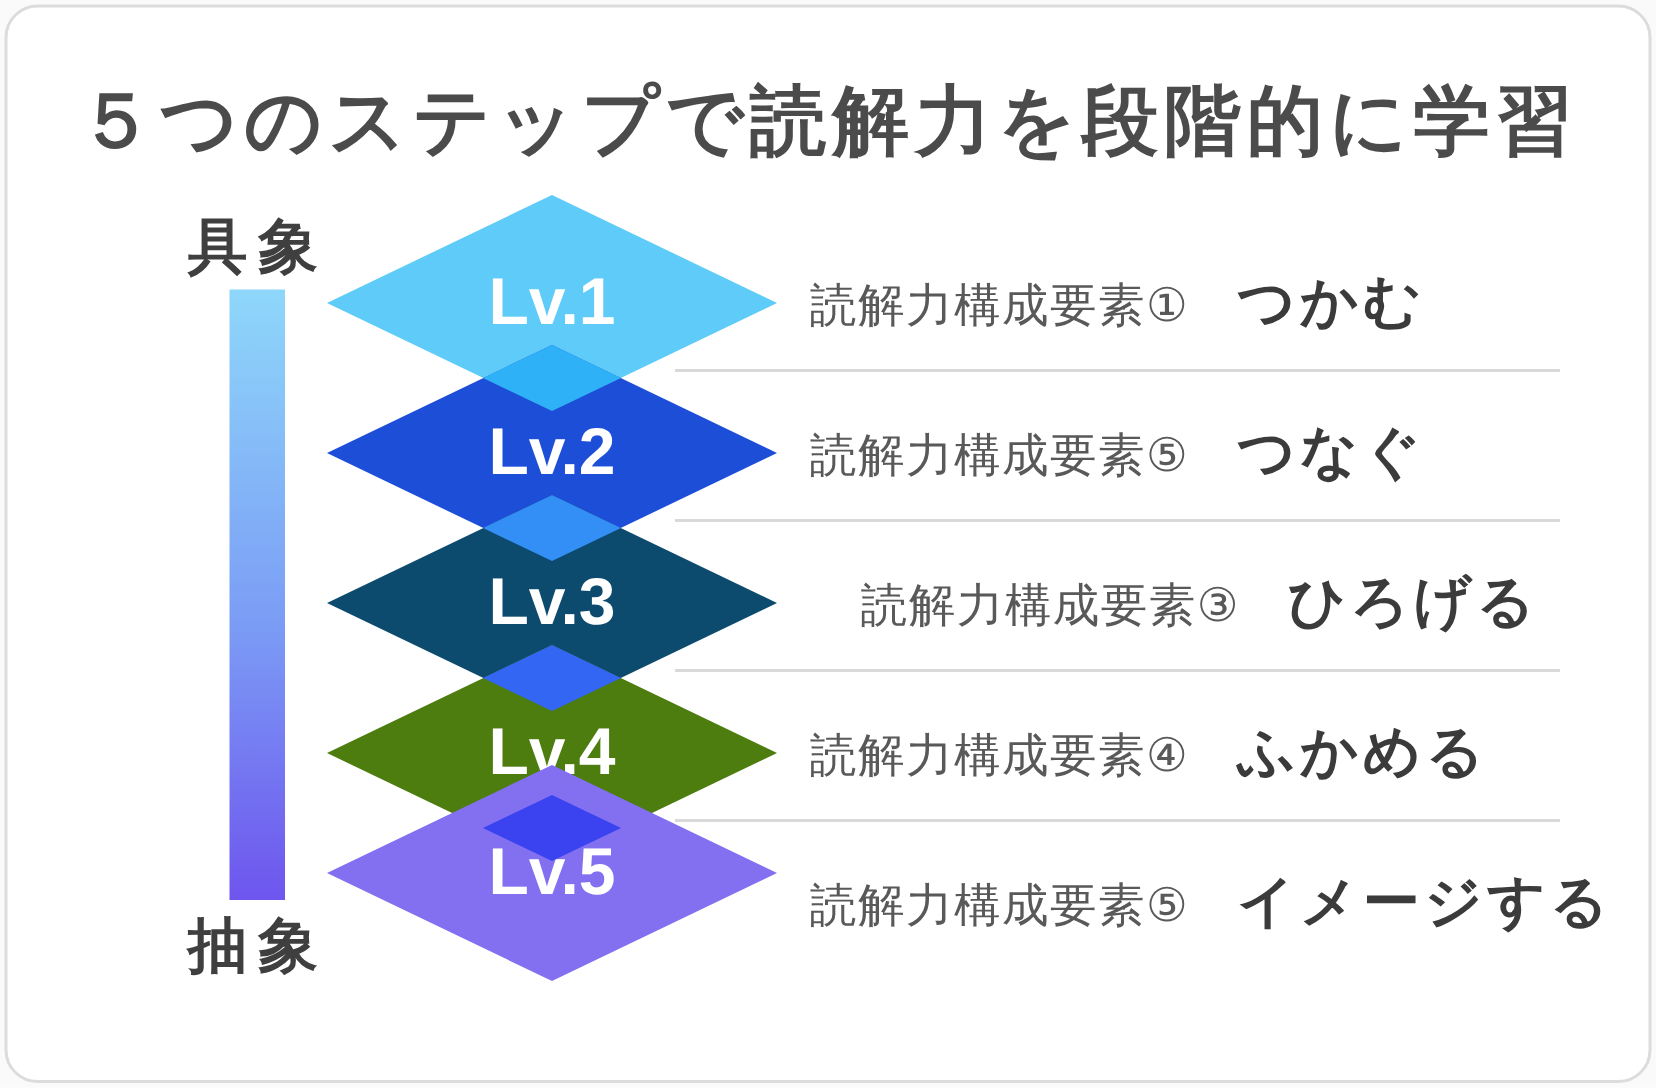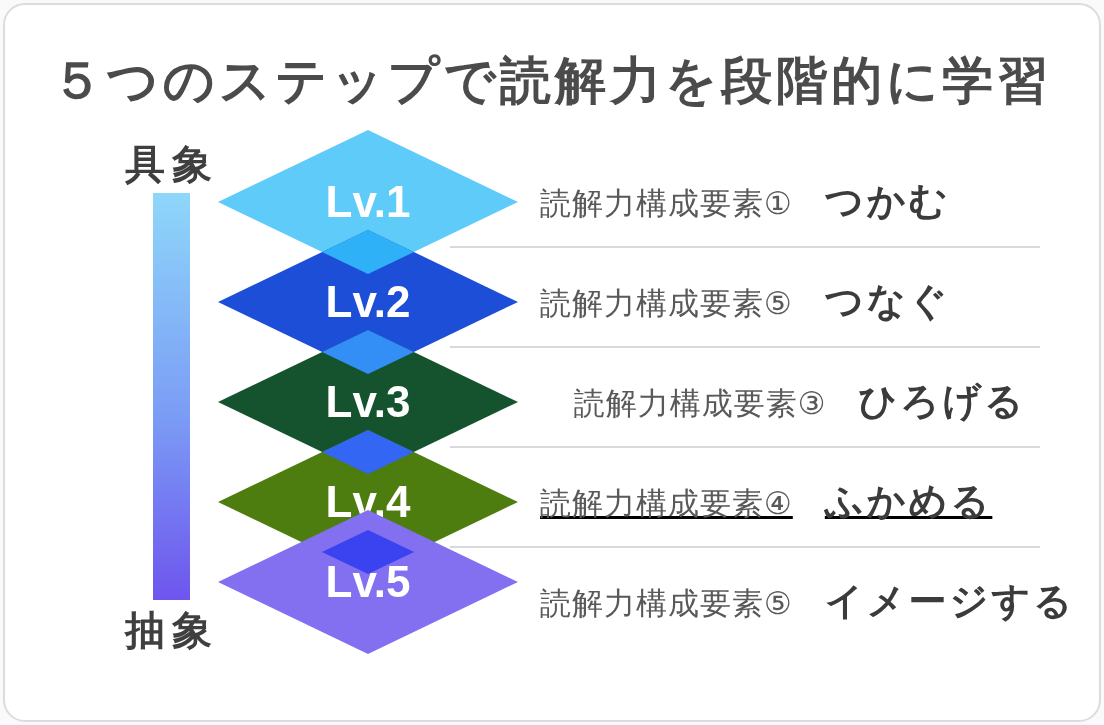--- a/index.html
+++ b/index.html
@@ -88,21 +88,21 @@
 
   <div id="stack">
   <div class="diamond" style="top: 125px; background: rgb(94, 203, 248);">
     <span class="lv">Lv.1</span>
   </div>
 
   <div class="diamond" style="top: 225px; background: #1d4ed8;">
     <span class="lv">Lv.2</span>
   </div>
 
-  <div class="diamond" style="top: 325px; background: #14532d;">
+  <div class="diamond" style="top: 325px; background: #0c4a6e;">
     <span class="lv">Lv.3</span>
   </div>
 
   <div class="diamond" style="top: 425px; background: #4d7c0f;">
     <span class="lv">Lv.4</span>
   </div>
 
   <div class="diamond" style="top: 505px; background: rgb(130, 112, 241);">
     <span class="lv">Lv.5</span>
   </div>
@@ -130,21 +130,21 @@
 
   <div class="divider" style="top: 341px;"></div>
 
   <div class="row" style="top: 371px; justify-content: center;">
     <span class="el">読解力構成要素③</span>
     <span class="kw">ひろげる</span>
   </div>
 
   <div class="divider" style="top: 441px;"></div>
 
-  <div class="row" style="top: 471px; text-decoration: underline;">
+  <div class="row" style="top: 471px;">
     <span class="el">読解力構成要素④</span>
     <span class="kw">ふかめる</span>
   </div>
 
   <div class="divider" style="top: 541px;"></div>
 
   <div class="row" style="top: 571px;">
     <span class="el">読解力構成要素⑤</span>
     <span class="kw">イメージする</span>
   </div>

